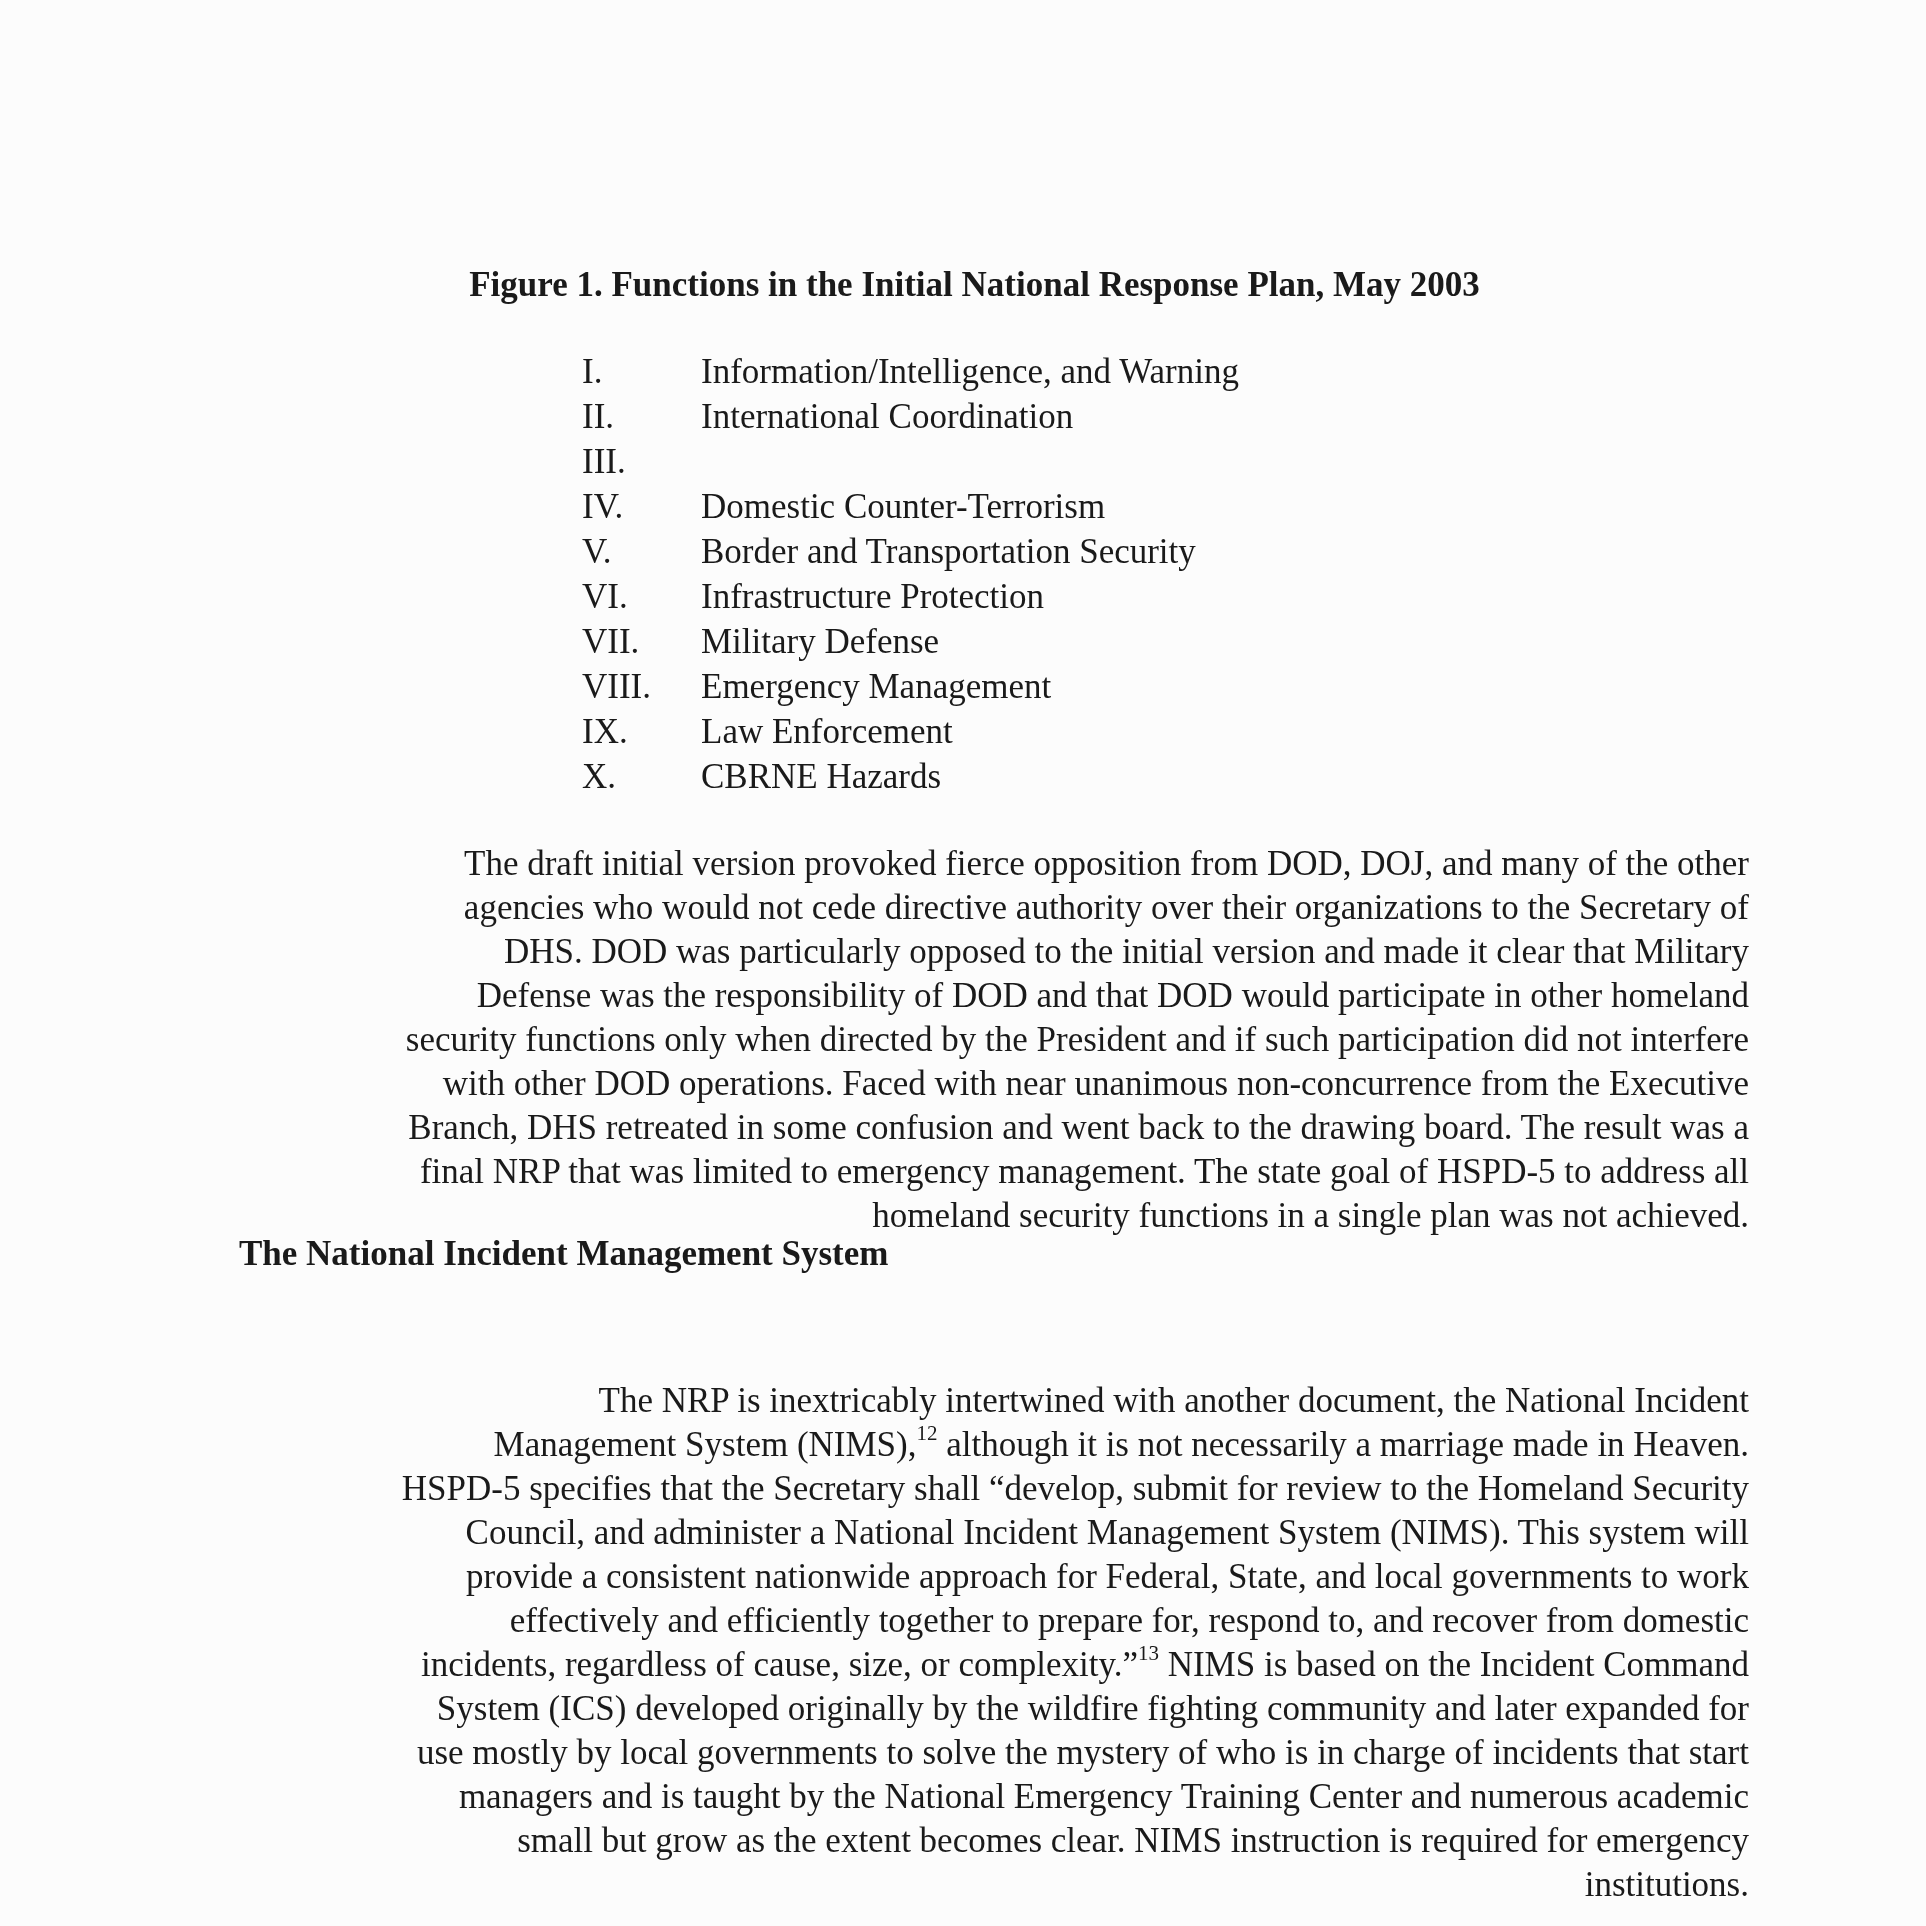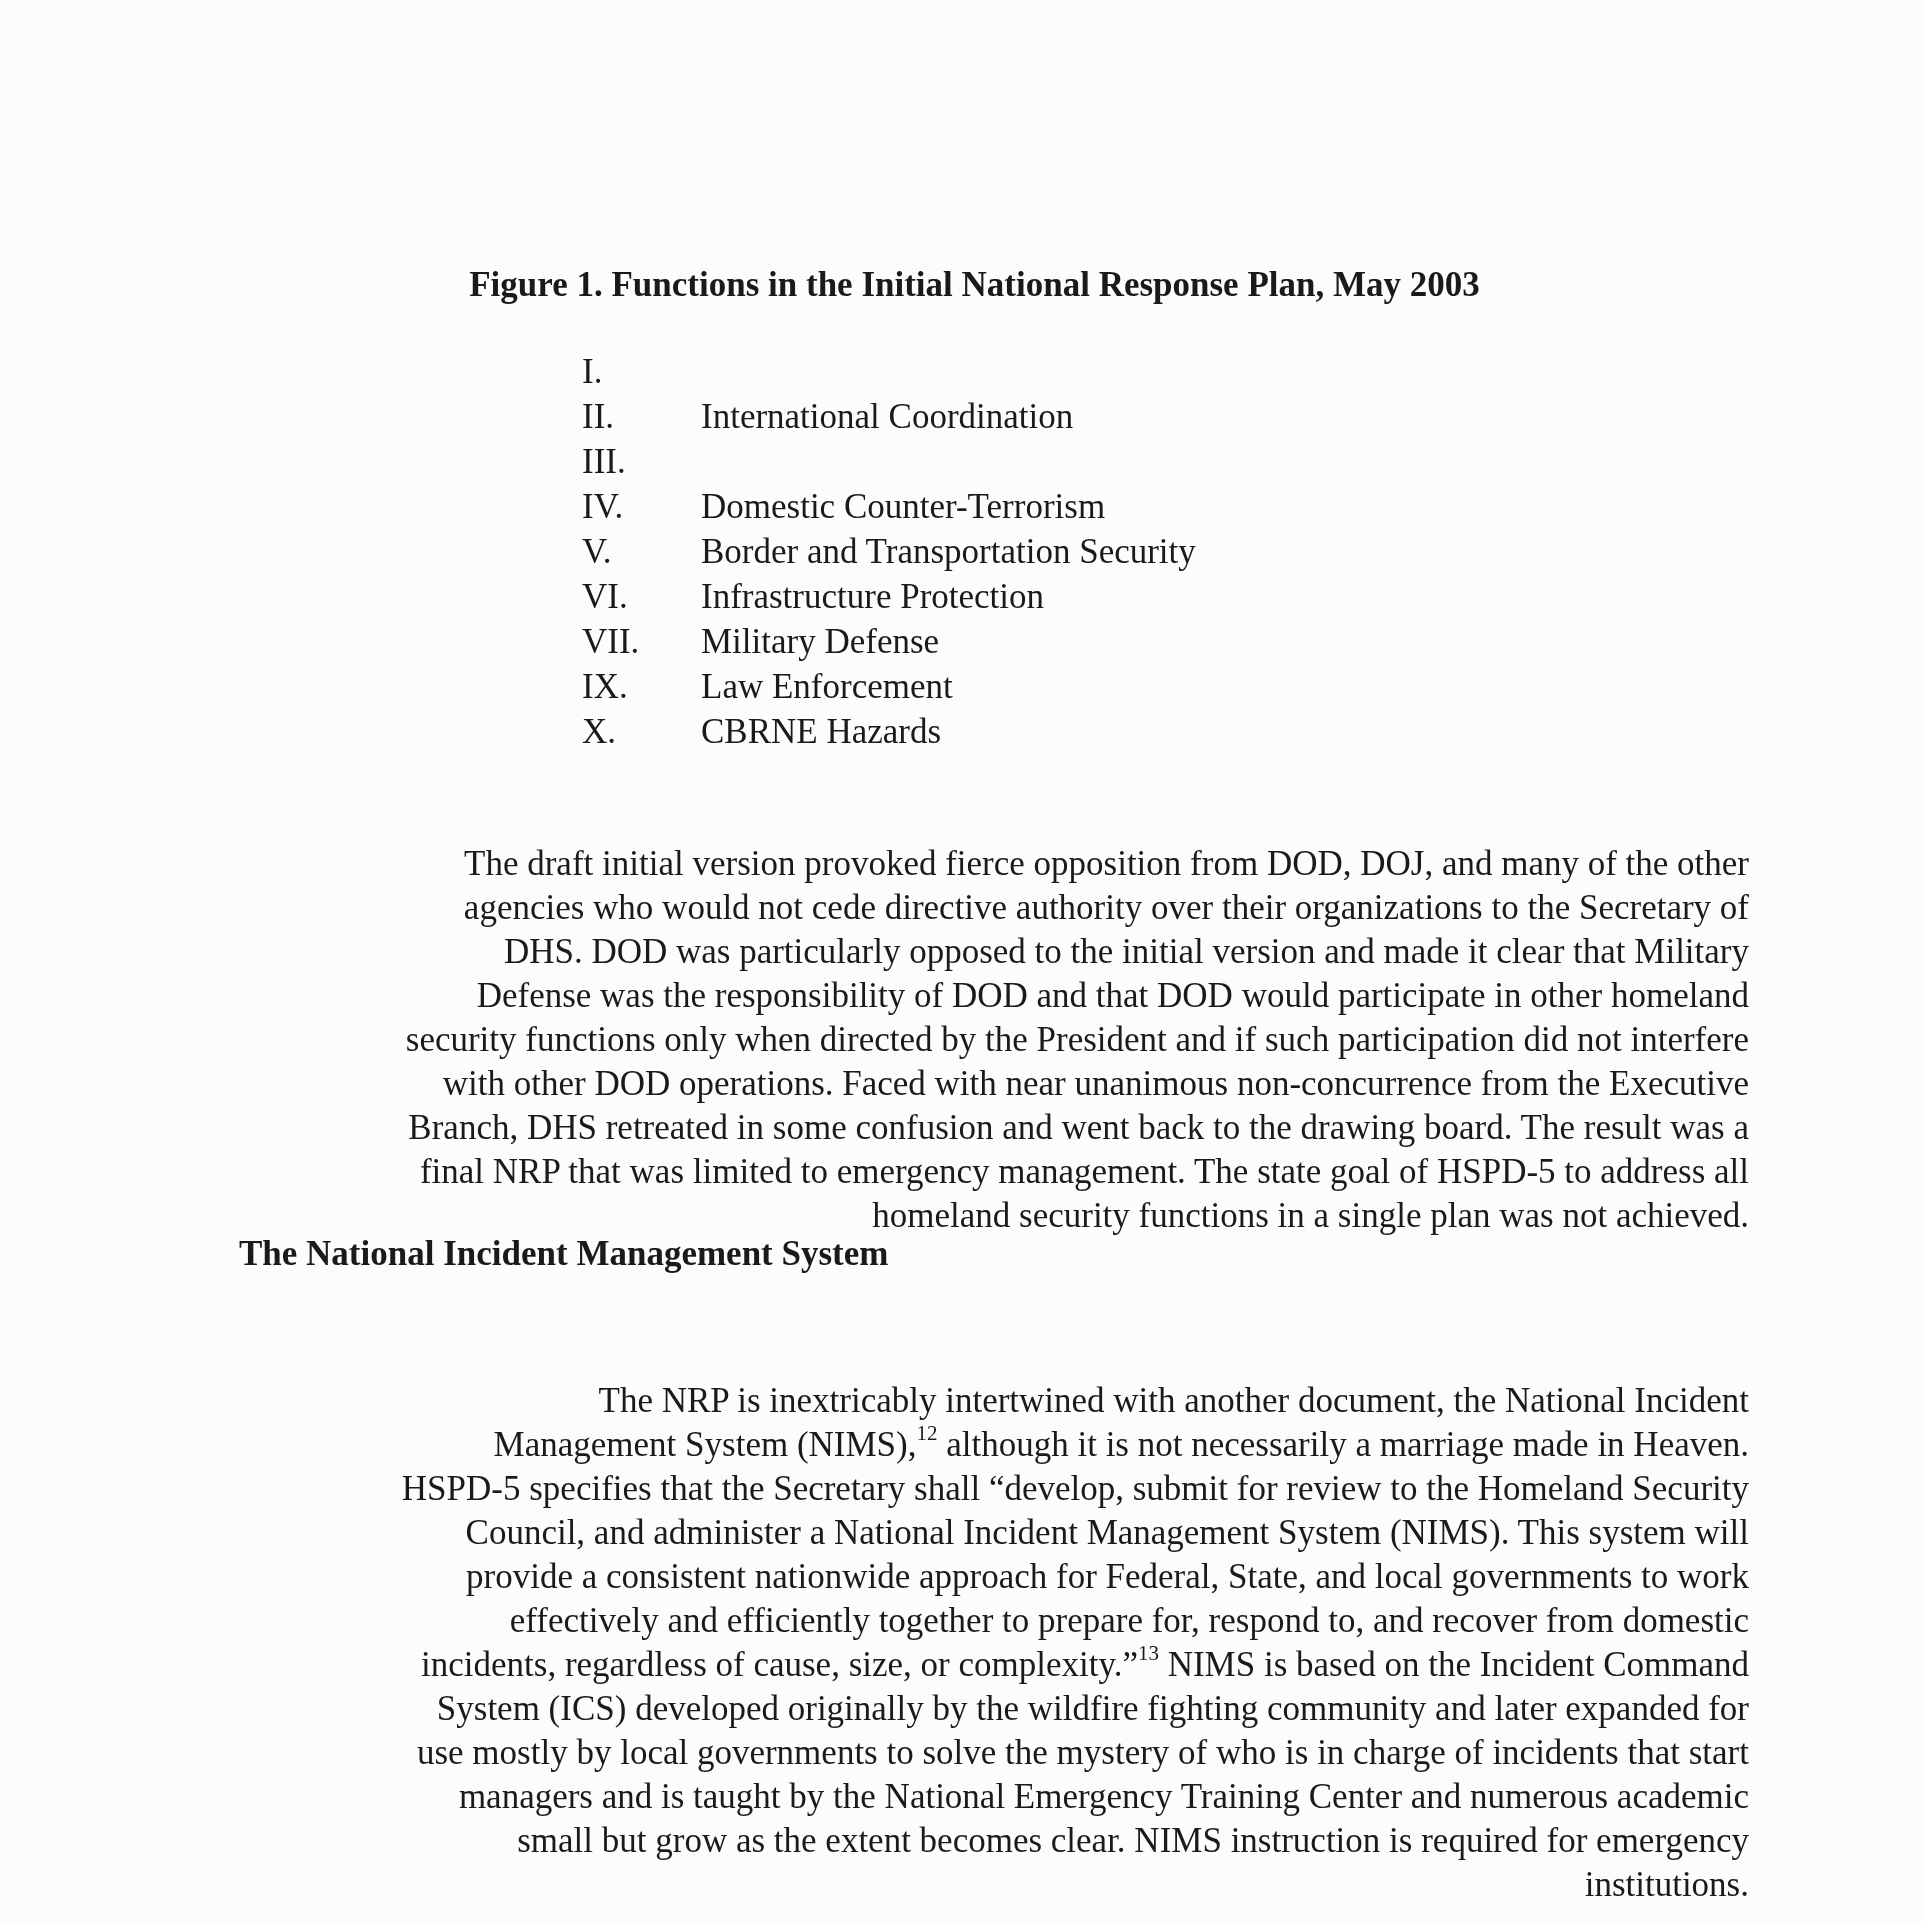--- a/index.html
+++ b/index.html
@@ -91,20 +91,21 @@
 </head>
 <body>
 
 <div class="page">
 
   <div class="figure-title">Figure 1. Functions in the Initial National Response Plan, May 2003</div>
 
   <ul class="fn-list">
     <li class="fn-item">
         <span class="fn-num">I.</span>
+        <span class="fn-label">Information/Intelligence, and Warning</span>
       </li>
     <li class="fn-item">
         <span class="fn-num">II.</span>
         <span class="fn-label">International Coordination</span>
       </li>
     <li class="fn-item">
         <span class="fn-num">III.</span>
       </li>
     <li class="fn-item">
         <span class="fn-num">IV.</span>
@@ -114,20 +115,24 @@
         <span class="fn-num">V.</span>
         <span class="fn-label">Border and Transportation Security</span>
       </li>
     <li class="fn-item">
         <span class="fn-num">VI.</span>
         <span class="fn-label">Infrastructure Protection</span>
       </li>
     <li class="fn-item">
         <span class="fn-num">VII.</span>
         <span class="fn-label">Military Defense</span>
+      </li>
+    <li class="fn-item">
+        <span class="fn-num">VIII.</span>
+        <span class="fn-label">Emergency Management</span>
       </li>
     <li class="fn-item">
         <span class="fn-num">IX.</span>
         <span class="fn-label">Law Enforcement</span>
       </li>
     <li class="fn-item">
         <span class="fn-num">X.</span>
         <span class="fn-label">CBRNE Hazards</span>
       </li>
   </ul>

